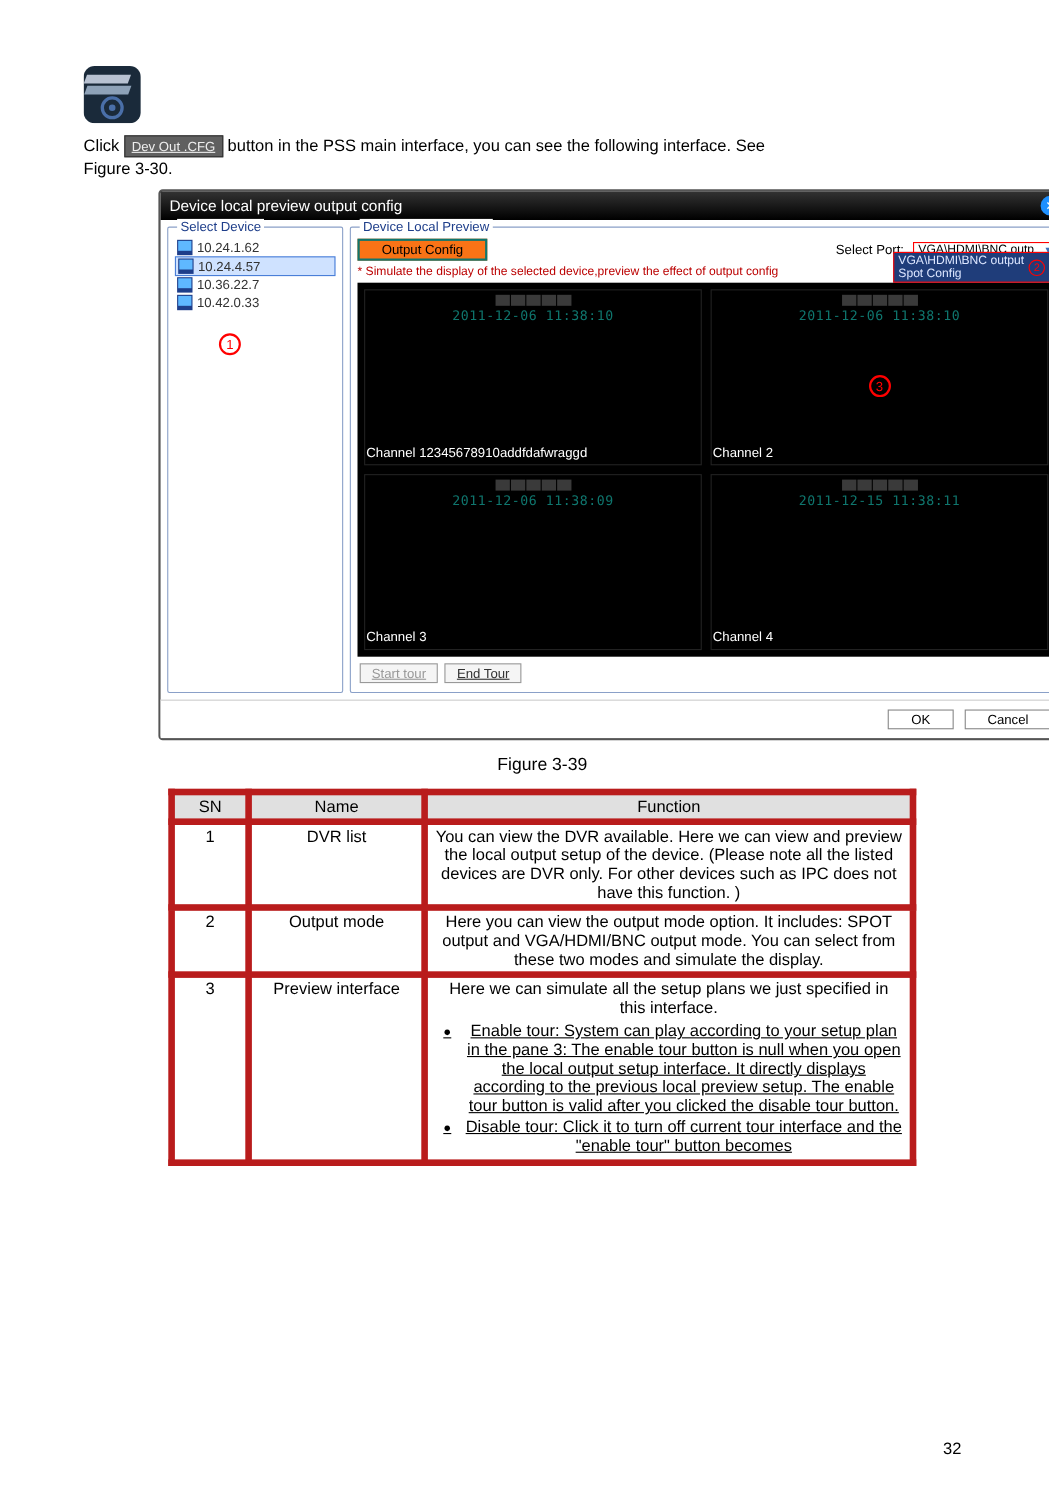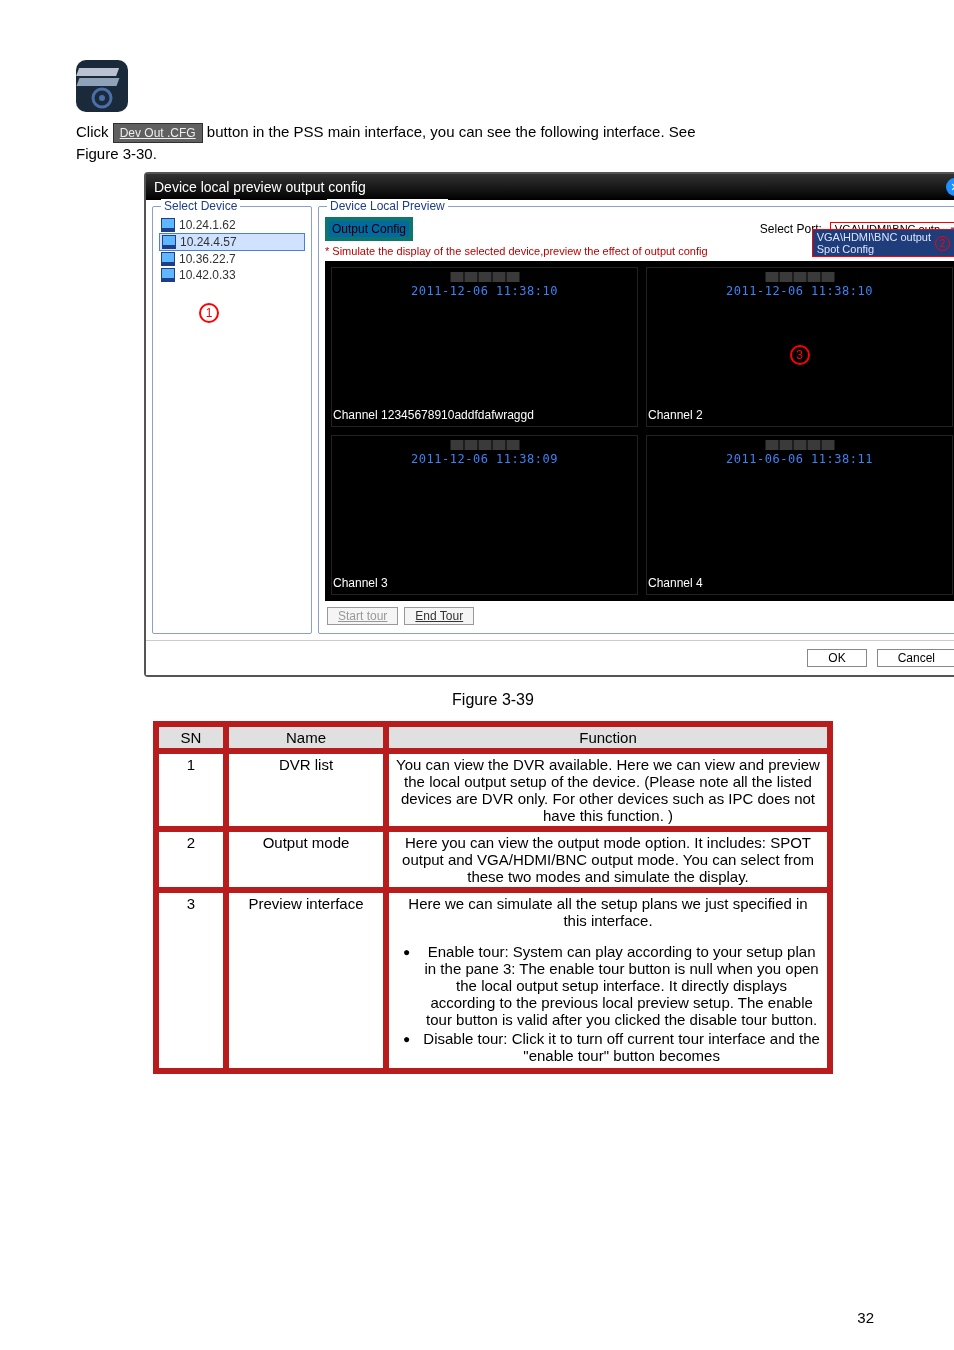--- a/index.html
+++ b/index.html
@@ -115,23 +115,23 @@
 
   .config-row {
     display: flex;
     align-items: center;
     gap: 8px;
     font-size: 12px;
     margin-bottom: 4px;
     position: relative;
   }
   .out-config-btn {
-    background: #0369a1;
-    border: 4px solid #0f766e;
-    padding: 1px 3px;
+    background: #f97316;
+    border: 2px solid #0f766e;
+    padding: 1px 20px;
     font-size: 12px;
     color: #000;
   }
   .port-select {
     border: 1px solid #ff0000;
     font-size: 11px;
     padding: 0 18px 0 4px;
     position: relative;
     display: inline-block;
   }
@@ -194,21 +194,21 @@
   }
   .pv-top-boxes span {
     width: 13px; height: 10px; background: #3a3a3a;
     display: inline-block;
   }
   .pv-timestamp {
     position: absolute;
     top: 16px;
     left: 0; right: 0;
     text-align: center;
-    color: #3b82f6;
+    color: #0f766e;
     font-family: monospace;
     font-size: 12px;
     letter-spacing: 0.5px;
   }
   .pv-label {
     position: absolute;
     bottom: 4px;
     left: 1px;
     color: #fff;
   }
@@ -270,21 +270,21 @@
   }
   .tbl th, .tbl td {
     border: 6px solid #b91c1c;
     padding: 2px 6px;
     vertical-align: top;
     text-align: center;
   }
   .tbl th { background: #e0e0e0; font-weight: normal; }
   .tbl .col-sn { width: 70px; }
   .tbl .col-name { width: 160px; }
-  .bullet-list { list-style: none; padding-left: 8px; margin-top: 14px; }
+  .bullet-list { list-style: none; padding-left: 8px; margin-top: 4px; text-decoration: underline; }
   .bullet-list li { display: flex; gap: 12px; margin-bottom: 2px; }
   .bullet-list li::before { content: '●'; font-size: 12px; line-height: 1.5; }
 
   .page-num {
     position: absolute;
     bottom: 24px;
     right: 80px;
     font-size: 15px;
   }
 </style>
@@ -393,21 +393,21 @@
             <div class="pv-label">Channel 3</div>
           </div>
           <div class="pv-cell">
             <div class="pv-top-boxes">
                 <span></span>
                 <span></span>
                 <span></span>
                 <span></span>
                 <span></span>
               </div>
-            <div class="pv-timestamp">2011-06-06 11:38:11</div>
+            <div class="pv-timestamp">2011-12-15 11:38:11</div>
             <div class="pv-label">Channel 4</div>
           </div>
         </div>
 
         <div class="tour-row">
           <button class="small-btn disabled">Start tour</button>
           <button class="small-btn">End Tour</button>
         </div>
       </div>
     </div>

